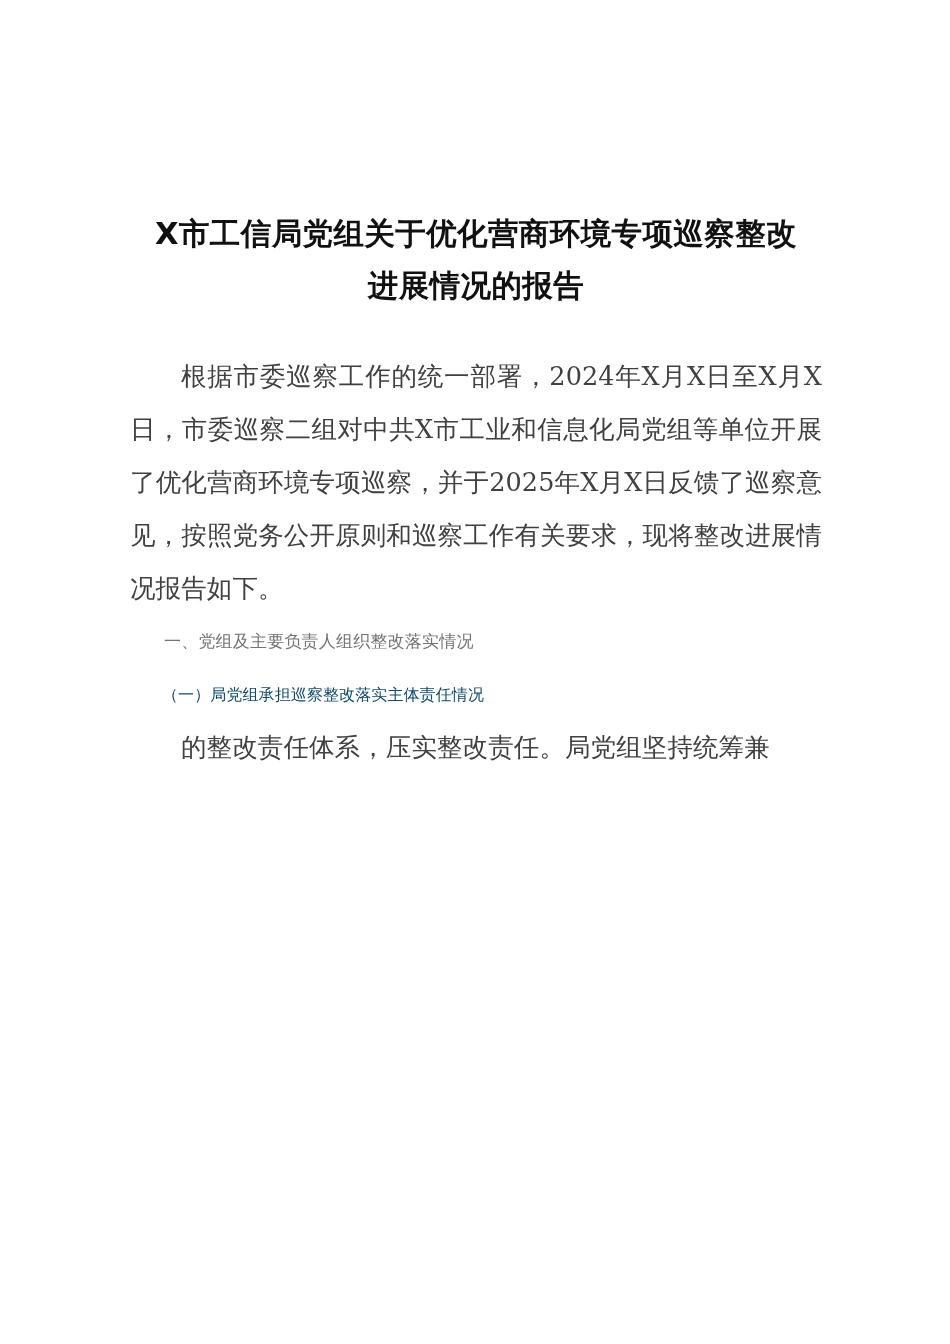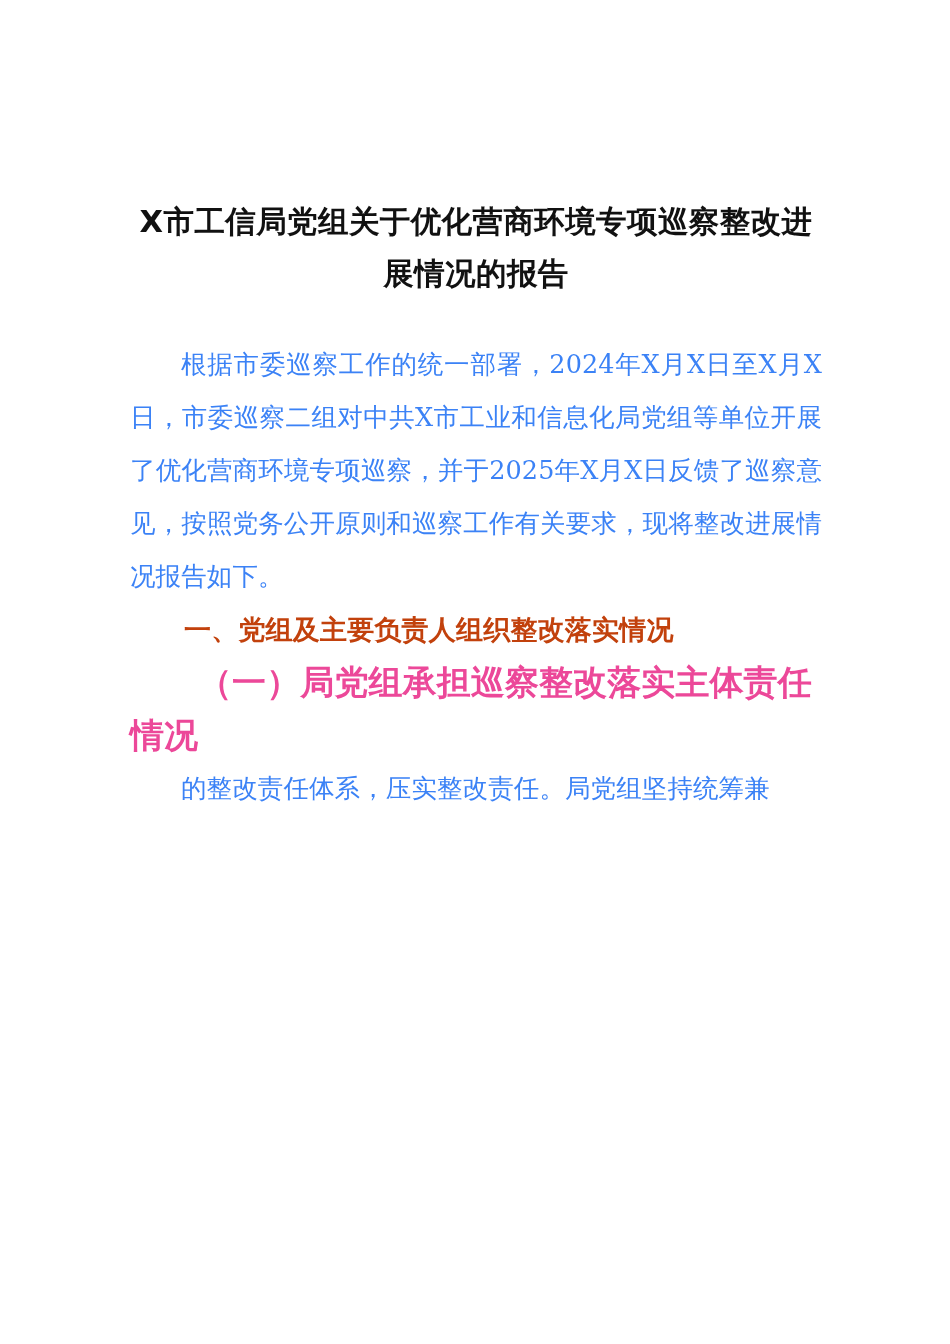--- a/index.html
+++ b/index.html
@@ -25,21 +25,21 @@
 
   .content {
     position: absolute;
     left: 130px;
     top: 0;
     width: 692px;   
   }
 
   
   .doc-title {
-    margin: 0;
+    margin: 12px;
     padding-top: 196px;
     font-family: "DejaVu Sans", "Liberation Sans", sans-serif;
     font-weight: bold;
     font-size: 30.5px;
     line-height: 52px;
     text-align: center;
     letter-spacing: 0.4px;
     color: #111111;
     word-break: break-all;
   }
@@ -47,53 +47,53 @@
   
   .para {
     margin: 0;
     font-family: "DejaVu Serif", "Liberation Serif", serif;
     font-size: 25.5px;
     line-height: 53px;
     text-align: justify;
     text-justify: inter-ideograph;
     text-indent: 2em;
     letter-spacing: 0.1px;
-    color: #3b82f6;
+    color: #404040;
     word-break: break-all;
     -webkit-font-smoothing: antialiased;
   }
 
   
   .para--lead {
     margin-top: 38px;
   }
 
   
   .heading-1 {
     margin: 0;
     font-family: "DejaVu Sans", "Liberation Sans", sans-serif;
-    font-weight: bold;
-    font-size: 27px;
+    font-weight: normal;
+    font-size: 17px;
     line-height: 53px;
     text-indent: 2em;
     letter-spacing: 0.2px;
-    color: #c2410c;
+    color: #737373;
     word-break: break-all;
   }
 
   
   .heading-2 {
     margin: 0;
     font-family: "DejaVu Serif", "Liberation Serif", serif;
-    font-weight: bold;
-    font-size: 34px;
+    font-weight: normal;
+    font-size: 16px;
     line-height: 53px;
     text-indent: 2em;
     letter-spacing: 0.1px;
-    color: #ec4899;
+    color: #0c4a6e;
     word-break: break-all;
   }
 </style>
 </head>
 <body>
 
 <div class="page">
   <div class="content">
 
     <h1 class="doc-title">X市工信局党组关于优化营商环境专项巡察整改进展情况的报告</h1>

